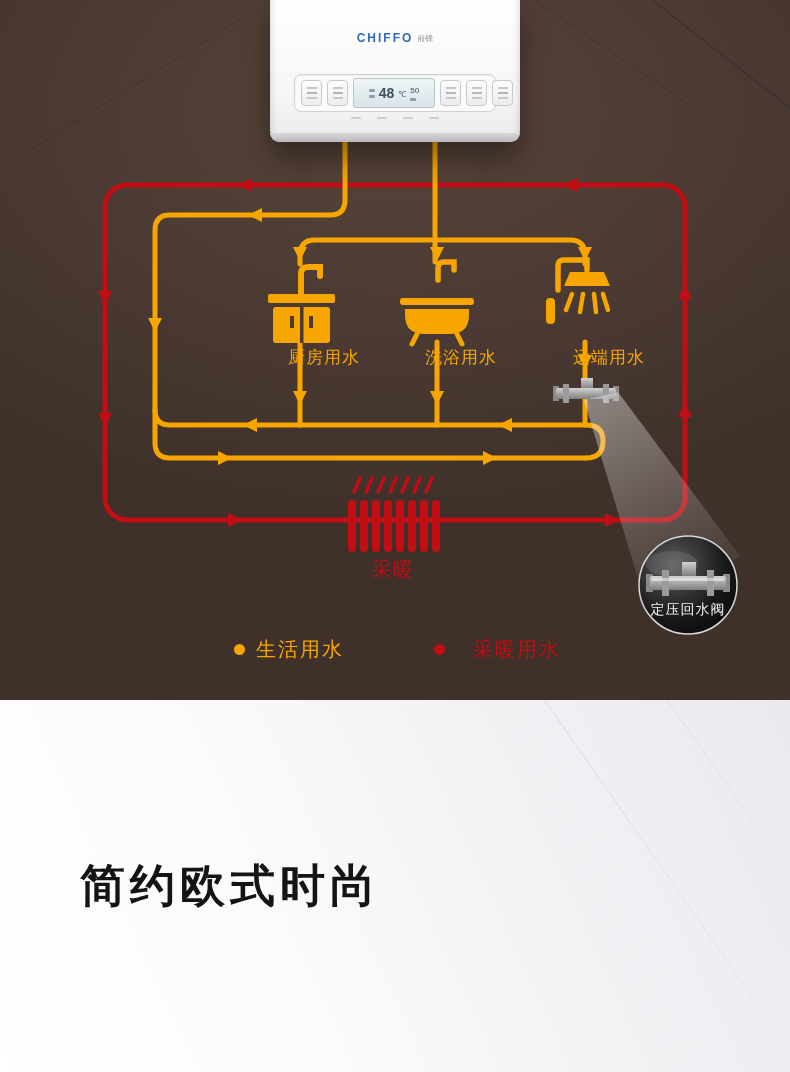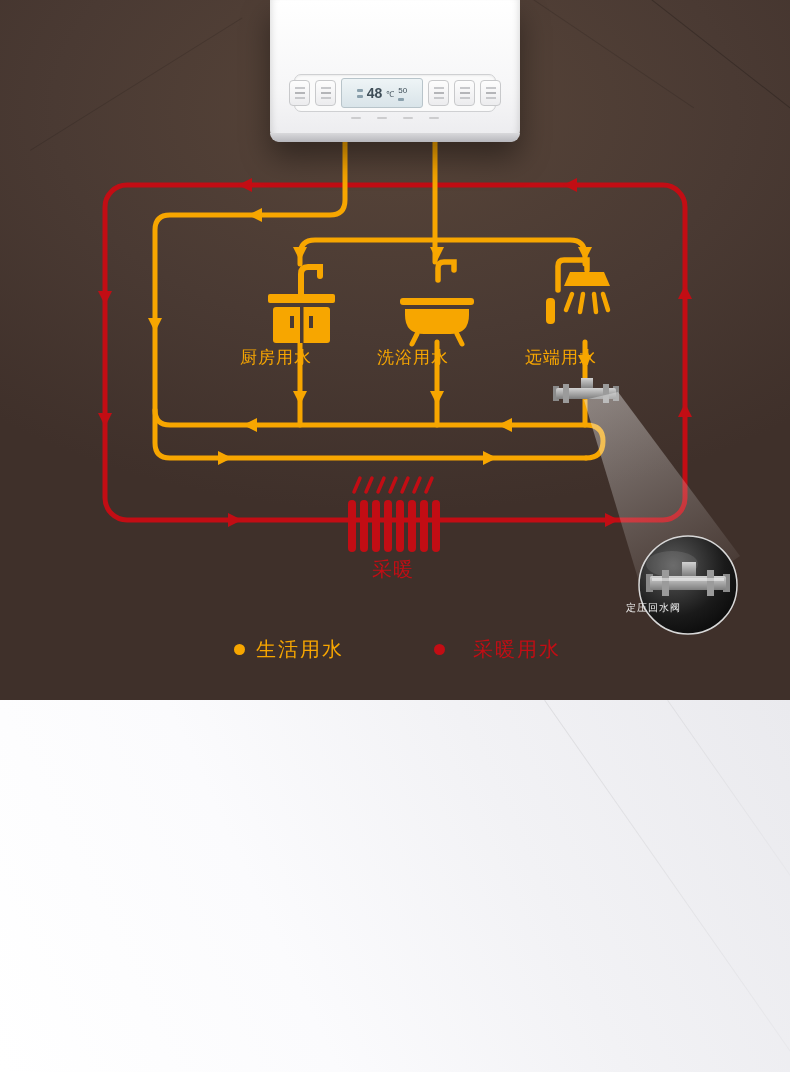--- a/index.html
+++ b/index.html
@@ -20,50 +20,50 @@
           border-radius:0 0 12px 12px;
           box-shadow:0 16px 30px rgba(0,0,0,0.40),
                      inset 7px 0 9px -7px rgba(0,0,0,0.18),
                      inset -7px 0 9px -7px rgba(0,0,0,0.18);}
   .boiler-logo{position:absolute;left:0;top:28px;width:100%;text-align:center;}
   .logo-en{color:#2e6db4;font-size:12px;font-weight:bold;letter-spacing:2px;}
   .logo-cn{color:#8d8d8d;font-size:8px;margin-left:4px;vertical-align:1px;}
   .panel{position:absolute;left:24px;right:24px;top:74px;height:38px;
          background:#fafafa;border:1px solid #cfd0d2;border-radius:7px;
          box-shadow:inset 0 1px 2px rgba(0,0,0,0.06);
-         display:flex;align-items:center;justify-content:center;gap:5px;padding:0 6px;box-sizing:border-box;}
+         display:flex;align-items:center;justify-content:space-between;gap:5px;padding:0 6px;box-sizing:border-box;}
   .pbtn{width:19px;height:24px;border:1px solid #c8c9cb;border-radius:4px;
         background:linear-gradient(#fdfdfd,#ececee);display:flex;align-items:center;justify-content:center;flex:0 0 auto;}
   .btn-glyph{width:10px;height:2px;background:#b4b5b8;box-shadow:0 5px 0 #c7c8cb,0 -5px 0 #c7c8cb;}
   .lcd{width:80px;height:28px;background:linear-gradient(#eef4f6,#d9e4e9);
        border:1px solid #b8c4ca;border-radius:3px;flex:0 0 auto;
        display:flex;align-items:center;justify-content:center;gap:4px;color:#3f4e58;}
   .lcd-col{display:flex;flex-direction:column;gap:3px;}
   .lcd-dot{width:6px;height:3px;background:#8aa0ac;border-radius:1px;}
   .lcd-temp-val{font-size:14px;font-weight:bold;line-height:1;}
   .lcd-temp-unit{font-size:8px;vertical-align:4px;}
   .lcd-secondary{font-size:8px;}
   .indicators{position:absolute;left:0;top:117px;width:100%;display:flex;justify-content:center;gap:16px;}
   .ind-dash{width:10px;height:2px;background:rgba(0,0,0,0.15);border-radius:1px;}
   .boiler-band{position:absolute;left:0;right:0;bottom:0;height:9px;
                background:linear-gradient(#d9d9dc,#b7b7bc);border-radius:0 0 12px 12px;}
 
   
   .diagram-svg{position:absolute;left:0;top:0;width:790px;height:700px;z-index:1;}
 
   
-  .fixture-label{position:absolute;width:120px;text-align:left;z-index:2;
+  .fixture-label{position:absolute;width:120px;text-align:right;z-index:2;
                  color:#f7a600;font-size:17px;letter-spacing:1px;}
   .fl-kitchen{left:240px;top:346px;}
   .fl-bath{left:377px;top:346px;}
   .fl-shower{left:525px;top:346px;}
   .heating-label{position:absolute;left:343px;top:556px;width:100px;text-align:center;
                  color:#c20d14;font-size:20px;letter-spacing:1px;z-index:2;}
-  .valve-label{position:absolute;left:626px;top:601px;width:124px;text-align:left;
-               color:#f2f2f2;font-size:10px;letter-spacing:1px;z-index:4;}
+  .valve-label{position:absolute;left:626px;top:601px;width:124px;text-align:center;
+               color:#f2f2f2;font-size:14px;letter-spacing:1px;z-index:4;}
 
   
   .legend-item{position:absolute;top:636px;display:flex;align-items:center;gap:9px;z-index:2;}
   .li-domestic{left:234px;gap:11px;}
   .li-heating{left:434px;gap:28px;}
   .legend-dot{width:11px;height:11px;border-radius:50%;}
   .dot-domestic{background:#f7a600;}
   .dot-heating{background:#c20d14;}
   .legend-label{font-size:20px;letter-spacing:2px;}
   .li-domestic .legend-label{color:#f7a600;}
@@ -203,20 +203,23 @@
         <rect x="32" y="-4" width="14" height="14" fill="url(#metalGrad)"></rect>
         <rect x="0" y="10" width="76" height="14" rx="2" fill="url(#metalGrad)"></rect>
         <rect x="12" y="4" width="7" height="26" fill="#9b9b9b"></rect>
         <rect x="57" y="4" width="7" height="26" fill="#9b9b9b"></rect>
         <rect x="2" y="12" width="72" height="3" fill="rgba(255,255,255,0.45)"></rect>
       </g>
     </g>
   </svg>
 
   <div class="boiler">
+    <div class="boiler-logo">
+      <span class="logo-en">CHIFFO</span><span class="logo-cn">前锋</span>
+    </div>
     <div class="panel">
       <div class="pbtn">
           <span class="btn-glyph"></span>
         </div>
       <div class="pbtn">
           <span class="btn-glyph"></span>
         </div>
       <div class="lcd">
         <div class="lcd-col">
           <span class="lcd-dot"></span>
@@ -259,14 +262,15 @@
     <span class="legend-label">生活用水</span>
   </div>
   <div class="legend-item li-heating">
     <span class="legend-dot dot-heating"></span>
     <span class="legend-label">采暖用水</span>
   </div>
 
   <div class="section-bottom"></div>
   <div class="diag-line dl1"></div>
   <div class="diag-line dl2"></div>
+  <div class="bottom-title">简约欧式时尚</div>
 
 </div>
 
 </body></html>

